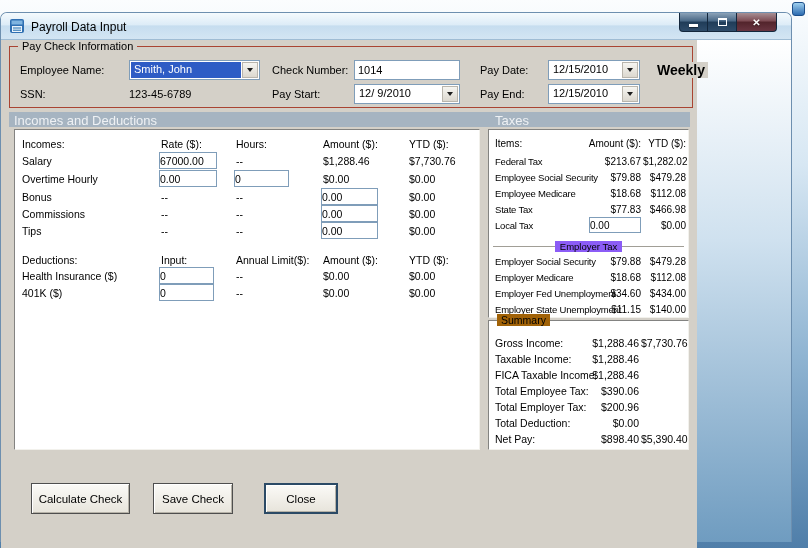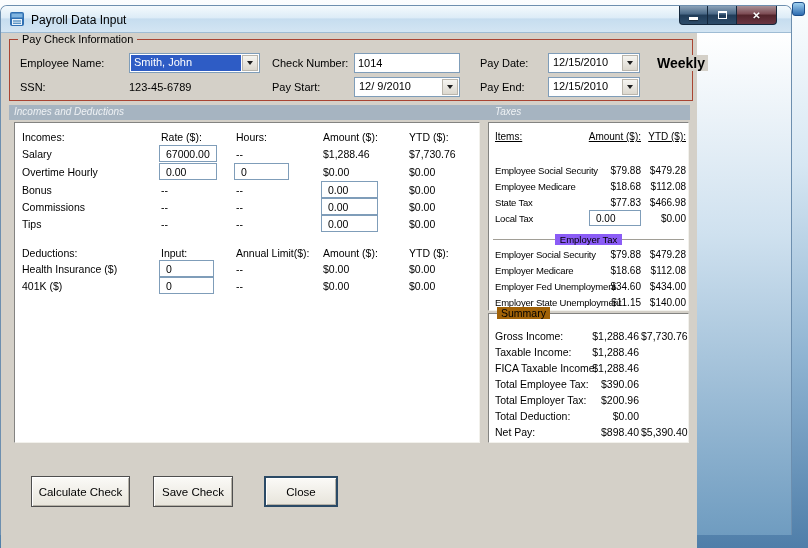--- a/index.html
+++ b/index.html
@@ -4,21 +4,21 @@
 <title>Payroll Data Input</title>
 <style>
   *{margin:0;padding:0;box-sizing:border-box;}
   html,body{width:808px;height:548px;overflow:hidden;}
   body{
     font-family:"Liberation Sans",sans-serif;font-size:10.5px;color:#000;
     background:linear-gradient(180deg,#fbfdfe 0%,#d7e7f3 30%,#8fb4d2 65%,#4f7ea9 100%);
     position:relative;
   }
   
-  .window{position:absolute;left:0;top:5px;width:792px;height:530px;border:1px solid #6d8faf;border-bottom:none;border-radius:7px 7px 0 0;}
+  .window{position:absolute;left:0;top:12px;width:792px;height:530px;border:1px solid #6d8faf;border-bottom:none;border-radius:7px 7px 0 0;}
   .titlebar{position:relative;height:27px;border-radius:6px 6px 0 0;
     background:linear-gradient(180deg,#f4fafd 0%,#ddecf7 45%,#c6ddef 50%,#d3e5f3 100%);
     border-bottom:1px solid #9fbcd4;}
   .app-icon{position:absolute;left:8px;top:5px;}
   .title-text{position:absolute;left:30px;top:7px;font-size:12px;white-space:nowrap;}
   .win-controls{position:absolute;top:0;right:14px;display:flex;}
   .wbtn{height:19px;border:1px solid #13273c;border-top:none;display:flex;align-items:center;justify-content:center;cursor:default;
     background:linear-gradient(180deg,#8ba2b8 0%,#486785 45%,#203c58 50%,#2e4c6a 100%);}
   .wbtn.wmin{width:29px;border-radius:0 0 0 4px;}
   .wbtn.wmax{width:28px;border-left:none;border-right:none;}
@@ -41,37 +41,37 @@
   .combo{position:absolute;height:20px;background:#fff;border:1px solid #7f9db9;display:flex;}
   .combo .txt{flex:1;padding:2px 4px;font-size:11px;white-space:nowrap;overflow:hidden;}
   .combo .txt.sel{background:#2e5cc5;color:#fff;margin:1px 0 1px 1px;padding:1px 3px;}
   .combo .arrow{width:16px;margin:1px;background:linear-gradient(#f6f5f1,#dcd8cf);border:1px solid #b9b5ac;
     display:flex;align-items:center;justify-content:center;}
   .tri{width:0;height:0;border-left:3.5px solid transparent;border-right:3.5px solid transparent;border-top:4px solid #1d1d1d;}
   input{font-family:"Liberation Sans",sans-serif;color:#000;}
   .tbox{position:absolute;height:20px;border:1px solid #7f9db9;background:#fff;font-size:11px;padding:0 3px;}
   
   .section-bar{position:absolute;left:8px;top:72px;width:681px;height:15px;background:#a6b4c1;}
-  .section-bar span{position:absolute;top:1px;font-size:10px;color:#eef1f4;white-space:nowrap;font-style:italic;}
+  .section-bar span{position:absolute;top:1px;font-size:13px;color:#eef1f4;white-space:nowrap;}
   
   .wpanel{position:absolute;background:#fff;border:1px solid;border-color:#838381 #f2f1ec #f2f1ec #838381;}
   #incomes-panel{left:13px;top:89px;width:466px;height:321px;}
   #taxes-panel{left:487px;top:89px;width:201px;height:189px;}
   #summary-panel{left:487px;top:280px;width:201px;height:130px;}
   .prow,.trow,.srow{position:absolute;left:0;width:100%;height:13px;}
   .pc{position:absolute;top:0;white-space:nowrap;font-size:10.5px;}
   .colhead{}
   .ulink{}
   .ic1{left:7px;} .ic2{left:146px;} .ic3{left:221px;} .ic4{left:308px;} .ic5{left:394px;}
-  .pin{position:absolute;height:17px;border:1px solid #7f9db9;background:#fff;font-size:10.5px;padding:0 6px;}
+  .pin{position:absolute;height:17px;border:1px solid #7f9db9;background:#fff;font-size:10.5px;padding:0 0;}
   
   .tl{position:absolute;left:6px;top:0;white-space:nowrap;font-size:9.5px;letter-spacing:-0.2px;}
   .ta{position:absolute;left:96px;top:0;width:56px;text-align:right;font-size:10px;white-space:nowrap;}
   .ty{position:absolute;left:154px;top:0;width:43px;text-align:right;font-size:10px;white-space:nowrap;}
-  .th{font-size:10px;text-decoration:underline;letter-spacing:0;}
+  .th{font-size:10px;letter-spacing:0;}
   .etsep{position:absolute;left:4px;right:4px;top:110px;height:13px;text-align:center;}
   .etsep::before{content:"";position:absolute;left:0;right:0;top:6px;height:0;border-top:1px solid #a19e96;}
   .etsep .etlabel{position:relative;z-index:1;background:#8b5cf6;padding:0 5px;font-size:9.5px;}
   
   .sl{position:absolute;left:6px;top:0;white-space:nowrap;font-size:10.5px;}
   .sa{position:absolute;left:76px;top:0;width:74px;text-align:right;font-size:10.5px;white-space:nowrap;}
   .sy{position:absolute;left:152px;top:0;width:45px;text-align:right;font-size:10.5px;white-space:nowrap;}
   .sum-label{position:absolute;left:8px;top:-7px;background:#a16207;padding:0 4px;font-size:10.5px;}
   
   .btn{position:absolute;height:31px;background:linear-gradient(180deg,#fbfaf7,#e7e4db);
@@ -232,20 +232,25 @@
         <input class="pin" style="left: 144px; top: 154px; width: 55px;" value="0">
       </div>
 
       <div class="wpanel" id="taxes-panel">
         <div class="trow" style="top:8px">
           <span class="tl th" style="letter-spacing:0;font-size:10px">Items:</span>
           <span class="ta th">Amount ($):</span>
           <span class="ty th">YTD ($):</span>
         </div>
 
+        <div class="trow" style="top:26px">
+          <span class="tl">Federal Tax</span>
+          <span class="ta">$213.67</span>
+          <span class="ty">$1,282.02</span>
+        </div>
         <div class="trow" style="top:42px">
           <span class="tl">Employee Social Security</span>
           <span class="ta">$79.88</span>
           <span class="ty">$479.28</span>
         </div>
         <div class="trow" style="top:58px">
           <span class="tl">Employee Medicare</span>
           <span class="ta">$18.68</span>
           <span class="ty">$112.08</span>
         </div>

